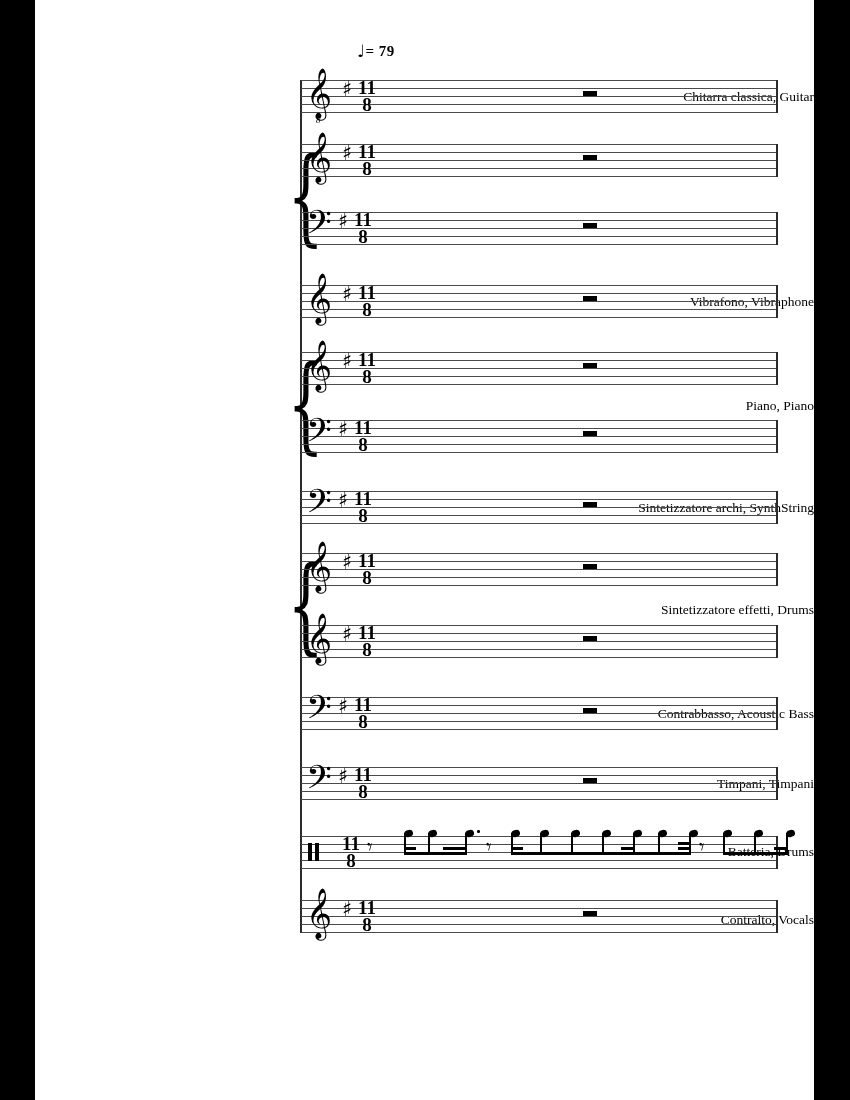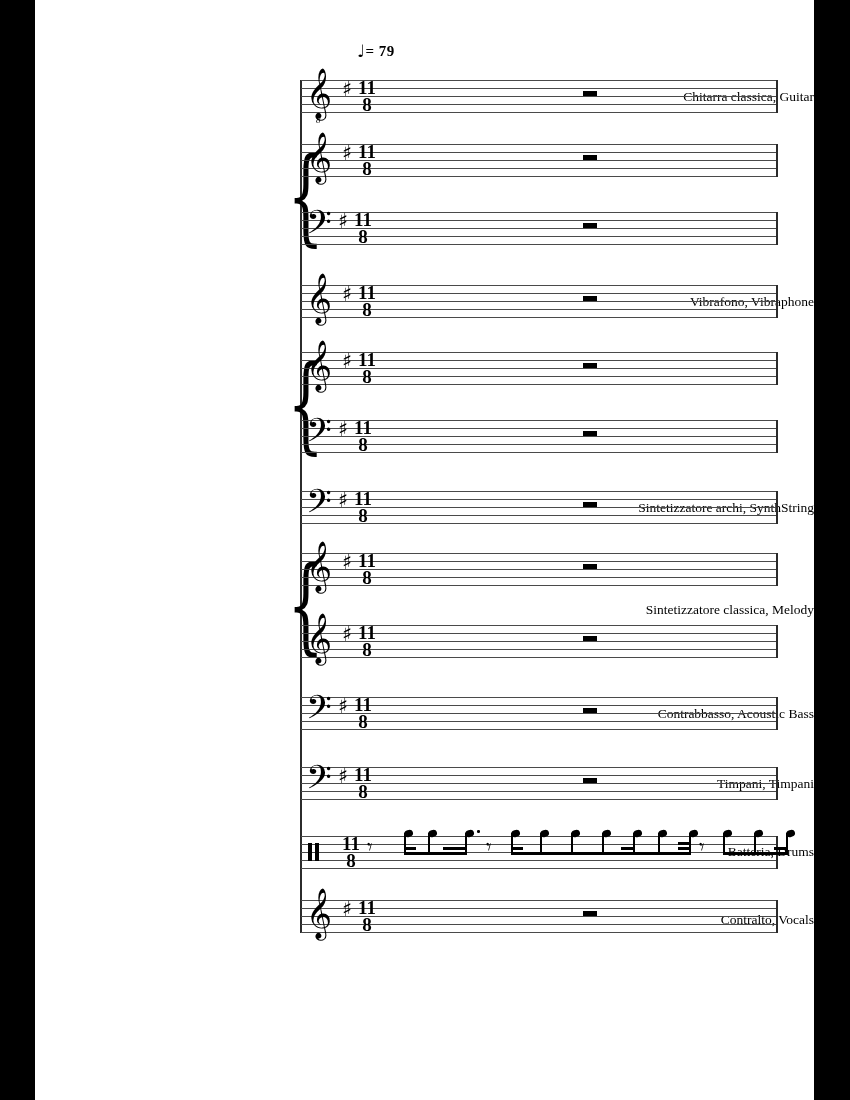--- a/index.html
+++ b/index.html
@@ -233,22 +233,23 @@
   <div class="edge-band" id="band-right"></div>
 
   <div id="sheet">
 
     <div id="tempo"><span class="note-glyph">♩</span><span>=</span>&nbsp;<span>79</span></div>
 
     <div id="system-spine" style="height:853px;"></div>
 
     <div class="inst-name" style="top:89px;">Chitarra classica, Guitar</div>
     <div class="inst-name" style="top:294px;">Vibrafono, Vibraphone</div>
+    <div class="inst-name" style="top:398px;">Piano, Piano</div>
     <div class="inst-name" style="top:500px;">Sintetizzatore archi, SynthString</div>
-    <div class="inst-name" style="top:602px;">Sintetizzatore classica, Melody</div>
+    <div class="inst-name" style="top:602px;">Sintetizzatore effetti, Drums</div>
     <div class="inst-name" style="top:706px;">Contrabbasso, Acoustic Bass</div>
     <div class="inst-name" style="top:776px;">Timpani, Timpani</div>
     <div class="inst-name" style="top:844px;">Batteria, Drums</div>
     <div class="inst-name" style="top:912px;">Contralto, Vocals</div>
 
     <div class="brace" style="left:248px; top:144px; font-size:104px; width:20px; text-align:center; transform:scaleX(0.55);">{</div>
     <div class="brace" style="left:248px; top:352px; font-size:104px; width:20px; text-align:center; transform:scaleX(0.55);">{</div>
     <div class="brace" style="left:248px; top:553px; font-size:104px; width:20px; text-align:center; transform:scaleX(0.55);">{</div>
 
     <div class="staff" style="left:265px; top:80px; width:478px;">

